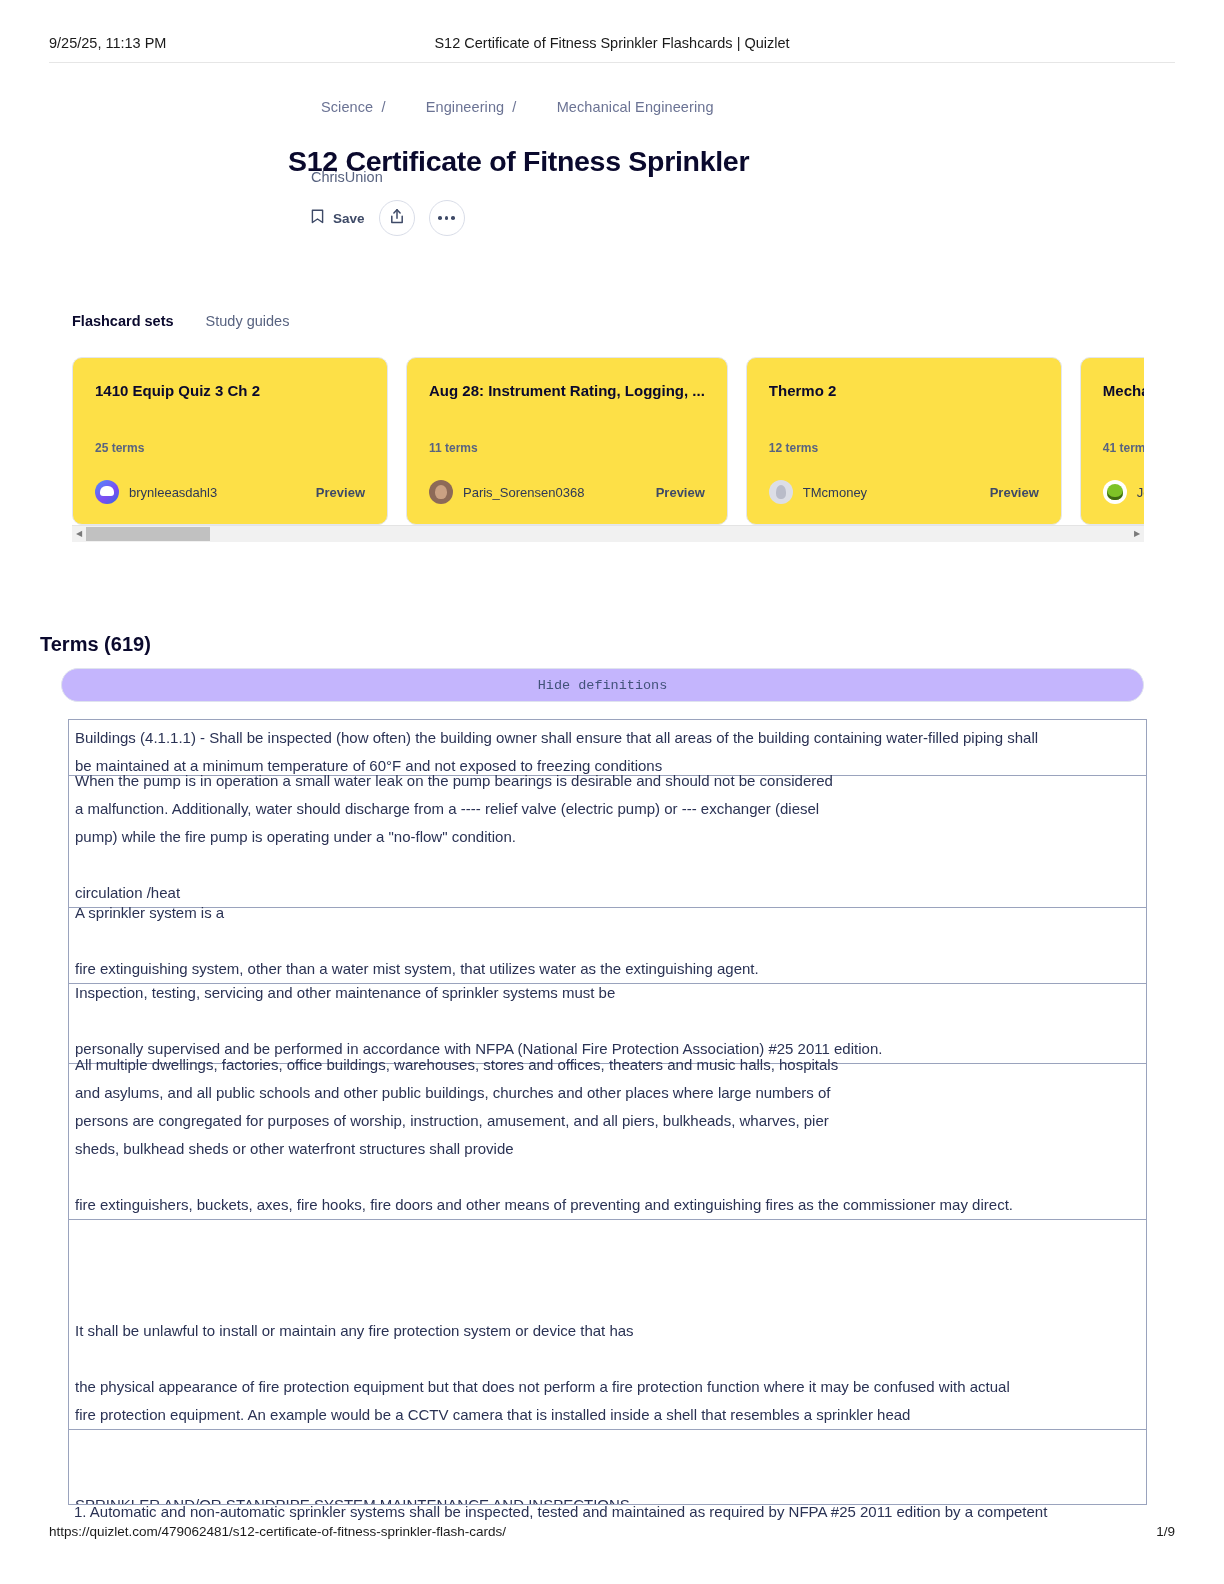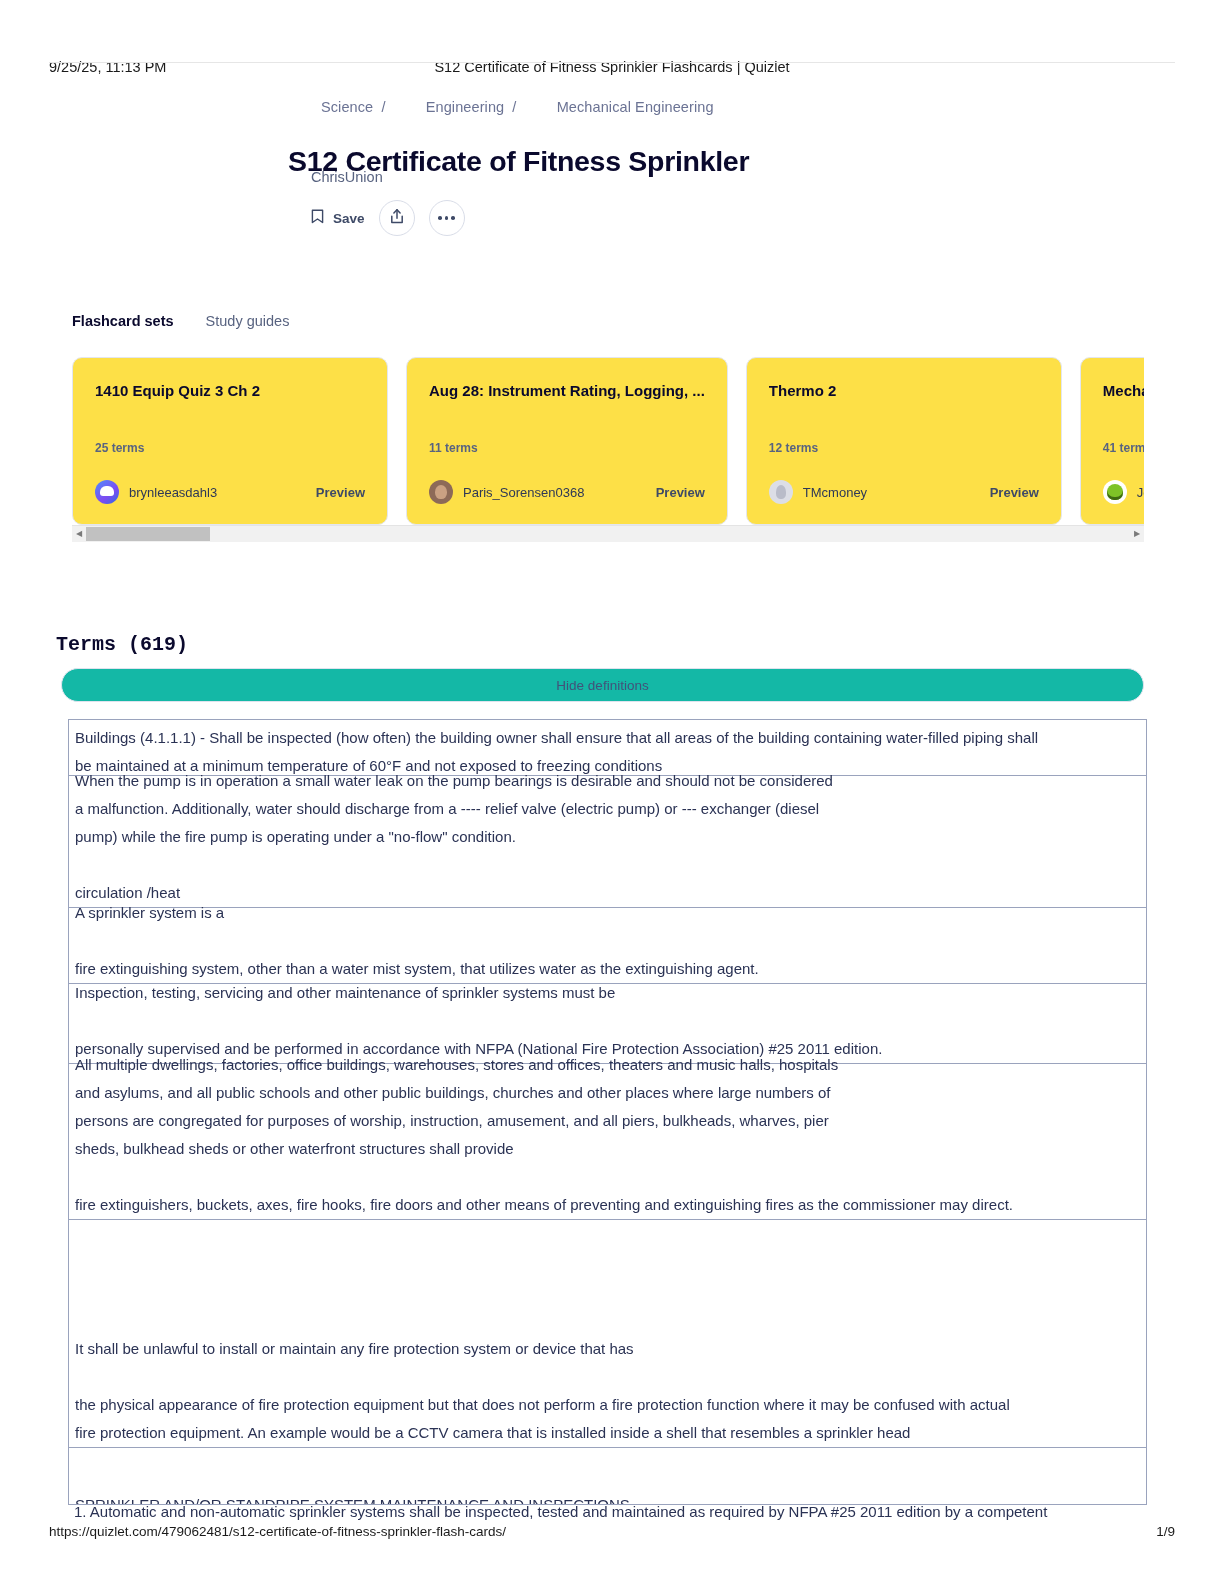--- a/index.html
+++ b/index.html
@@ -18,21 +18,20 @@
 
   
   .print-header {
     position: absolute;
     top: 28px; left: 0; right: 0;
     height: 30px;
     display: flex;
     align-items: center;
     font-size: 14.5px;
     color: #1a1a1a;
-    margin-top: 24px;
   }
   .ph-date { position: absolute; left: 49px; white-space: nowrap; }
   .ph-title { position: absolute; left: 0; right: 0; text-align: center; white-space: nowrap; }
   .header-rule {
     position: absolute;
     top: 62px; left: 49px; right: 49px;
     height: 1px;
     background: #e6e6e6;
   }
 
@@ -244,43 +243,42 @@
     position: absolute;
     left: 0; top: 1px;
     width: 124px; height: 14px;
     background: #c1c1c1;
     cursor: pointer;
   }
 
   
   .terms-heading {
     position: absolute;
-    top: 616px; left: 56px;
+    top: 616px; left: 40px;
     font-size: 20px;
     font-weight: bold;
     color: #0a092d;
     white-space: nowrap;
-    font-family: Liberation Mono, monospace;
   }
   .hide-def {
     position: absolute;
     top: 668px; left: 61px;
     width: 1083px;
     height: 34px;
     box-sizing: border-box;
     border: 1px solid #dfe3ee;
     border-radius: 18px;
-    background: #14b8a6;
+    background: #c4b5fd;
     display: flex;
     align-items: center;
     justify-content: center;
     font-size: 13.5px;
     color: #42527a;
     cursor: pointer;
-    font-family: Liberation Sans, sans-serif;
+    font-family: Liberation Mono, monospace;
   }
 
   .terms-box {
     position: absolute;
     top: 719px; left: 68px;
     width: 1079px;
     height: 786px;
     box-sizing: border-box;
     border: 1px solid #9aa3bd;
     border-top: 1px solid #9aa3bd;
@@ -453,21 +451,21 @@
 personally supervised and be performed in accordance with NFPA (National Fire Protection Association) #25 2011 edition.</div>
   </div>
   <div class="term-row" style="top:340px;height:160px;">
     <div class="term-text" style="top:-9px;">All multiple dwellings, factories, office buildings, warehouses, stores and offices, theaters and music halls, hospitals
 and asylums, and all public schools and other public buildings, churches and other places where large numbers of
 persons are congregated for purposes of worship, instruction, amusement, and all piers, bulkheads, wharves, pier
 sheds, bulkhead sheds or other waterfront structures shall provide
 
 fire extinguishers, buckets, axes, fire hooks, fire doors and other means of preventing and extinguishing fires as the commissioner may direct.</div>
   </div>
-  <div class="term-row" style="top:624px;height:104px;text-decoration:underline;">
+  <div class="term-row" style="top:606px;height:104px;text-decoration:underline;">
     <div class="term-text" style="top:-9px;">It shall be unlawful to install or maintain any fire protection system or device that has
 
 the physical appearance of fire protection equipment but that does not perform a fire protection function where it may be confused with actual
 fire protection equipment. An example would be a CCTV camera that is installed inside a shell that resembles a sprinkler head</div>
   </div>
   <div class="term-row" style="top:708px;height:78px;">
     <div class="term-text" style="top:63px;">SPRINKLER AND/OR STANDPIPE SYSTEM MAINTENANCE AND INSPECTIONS</div>
   </div>
 </div>
 

